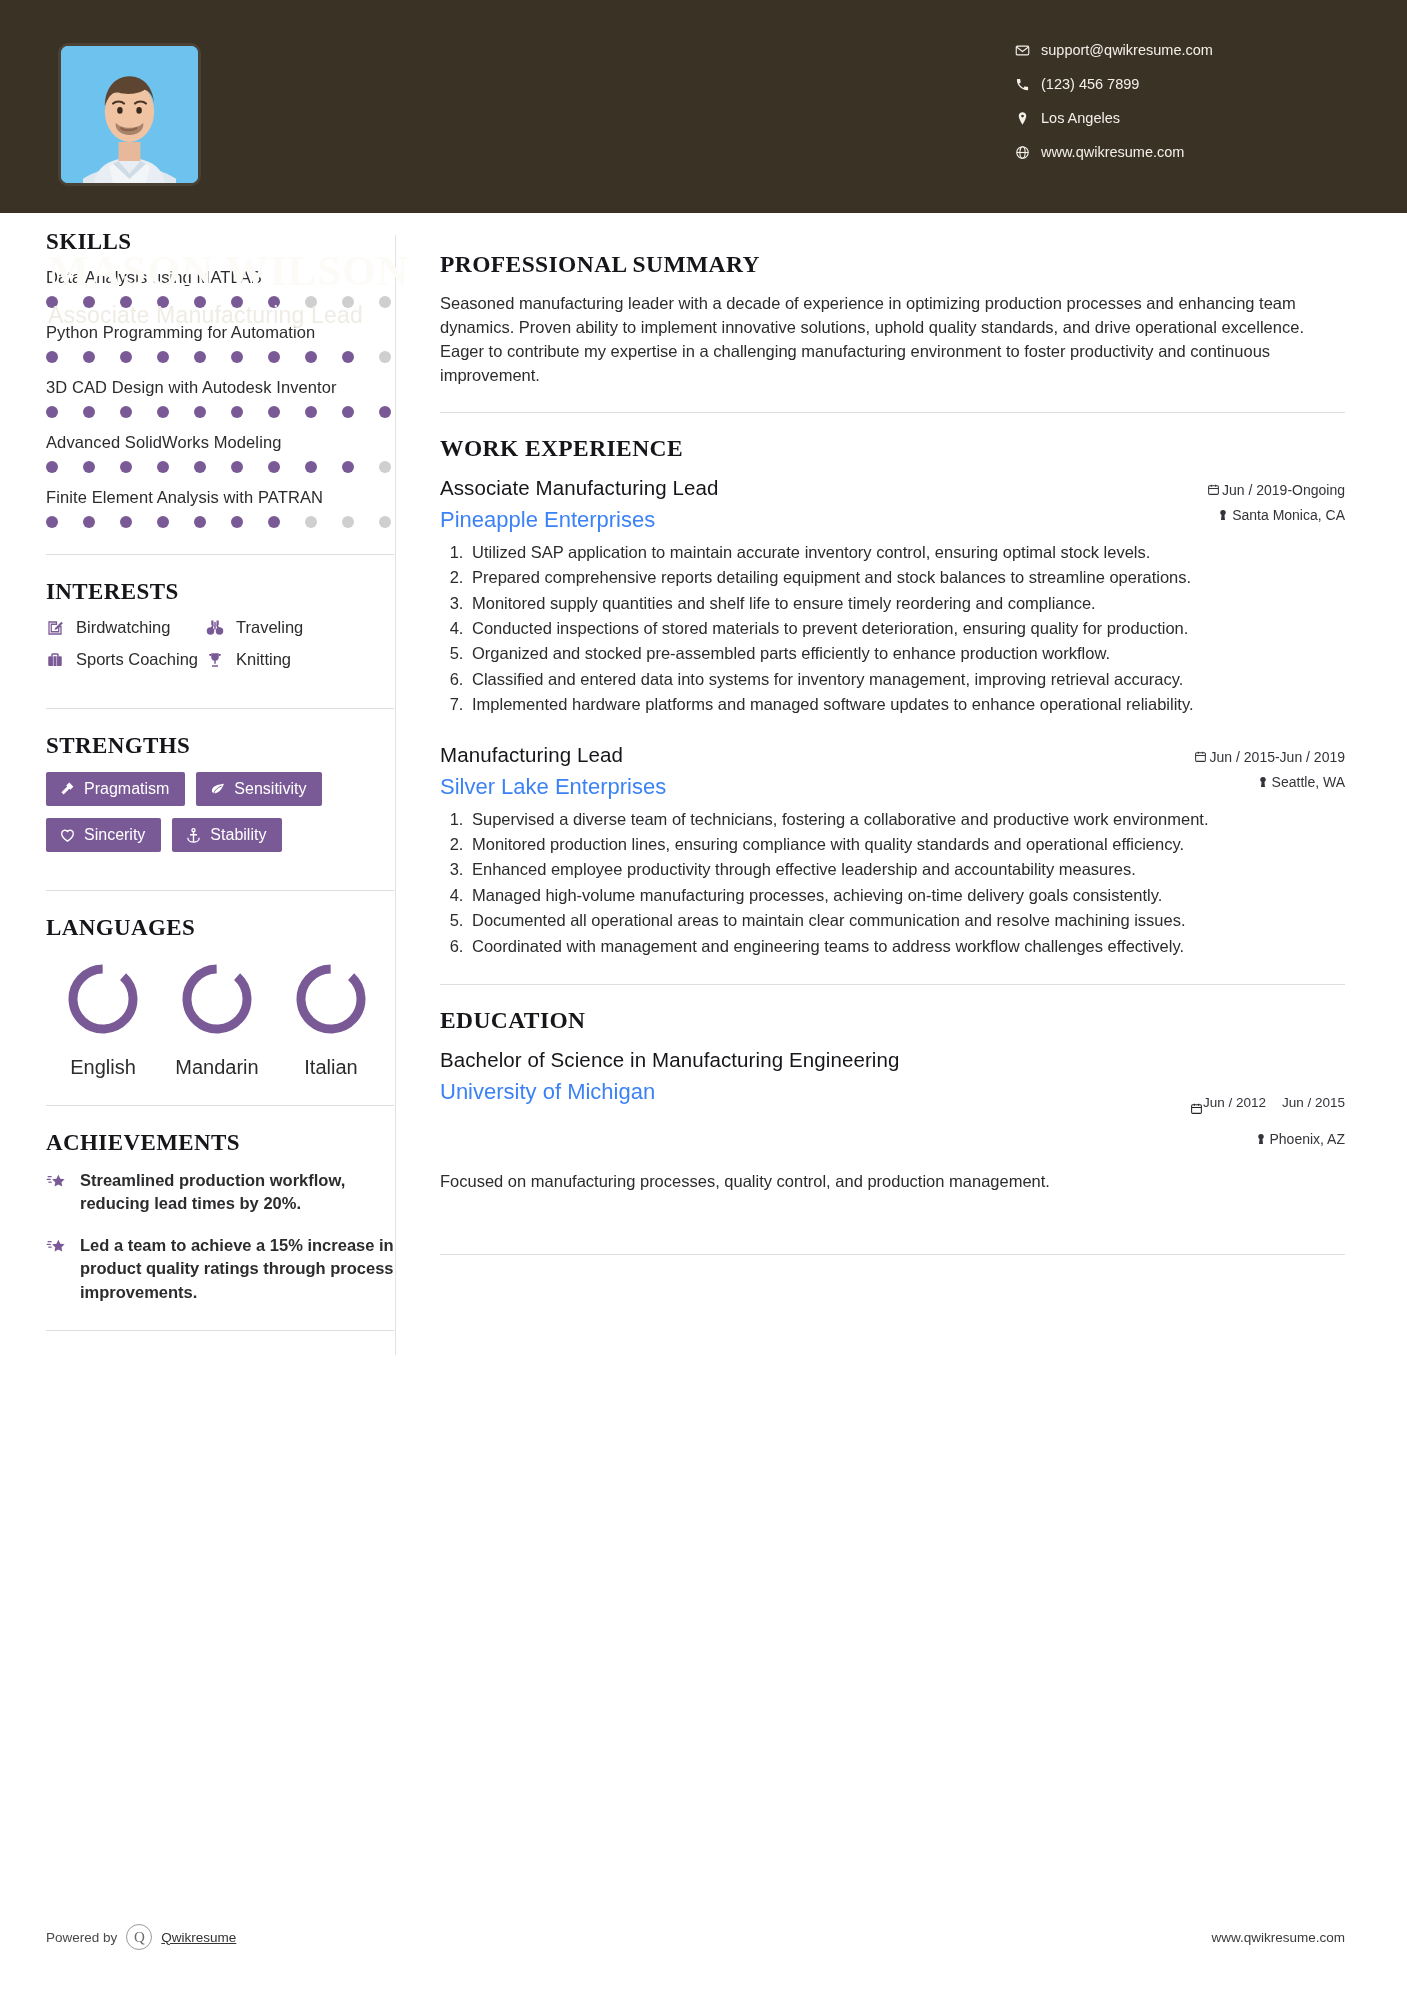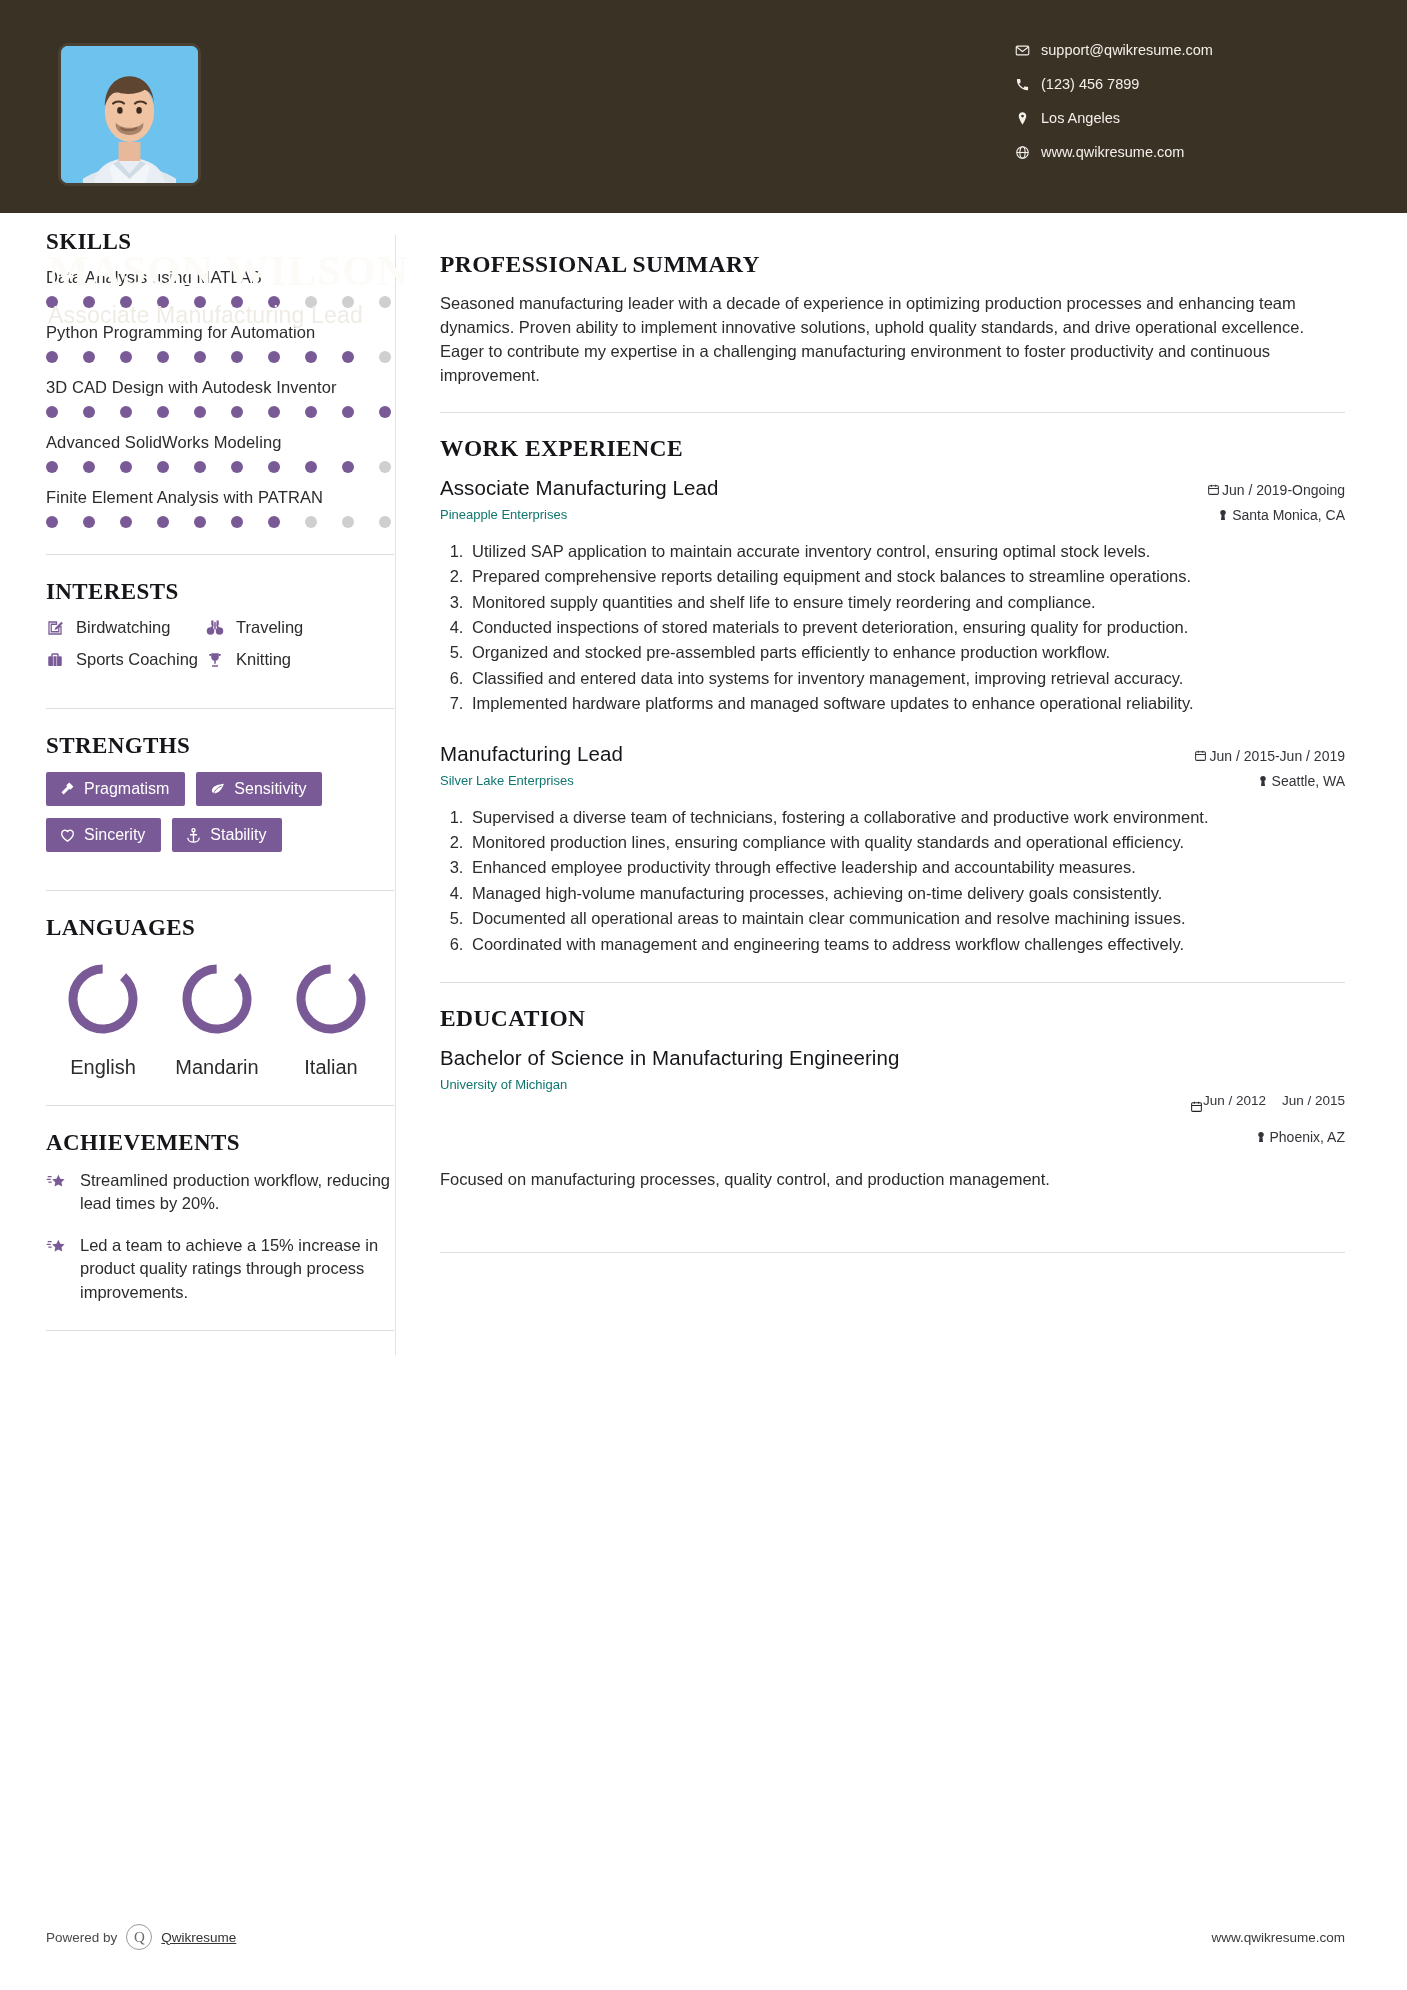--- a/index.html
+++ b/index.html
@@ -127,34 +127,34 @@
   .badge .bi { width: 25px; flex:none; display:flex; align-items:center; color:#fff; }
   .badge .bi svg { display:block; }
 
   
   .langs { display:flex; width: 352px; }
   .lang { width: 114px; text-align:center; }
   .ring { width: 78px; height: 78px; margin: 6px auto 0; }
   .lang-label { font-size: 20px; color:#2c2c2e; margin-top: 14px; }
 
   
-  .ach { display:flex; margin-bottom: 18px; width: 352px; }
+  .ach { display:flex; margin-bottom: 18px; width: 352px; font-weight: bold; }
   .ach .ai { width: 34px; flex:none; color:#7a5a96; padding-top: 2px; }
   .ach .ai svg { display:block; }
   .ach-text { font-size: 16.5px; line-height: 1.42; color:#2c2c2e; }
 
   
   .summary { font-size: 16.5px; line-height: 1.45; color:#2c2c2e; }
   .hr-r { height:1px; background:#dedede; margin: 24px 0 22px 0; }
 
   .job { margin-bottom: 26px; }
   .job-head { display:flex; justify-content: space-between; align-items: flex-start; }
   .job-left { flex: 1; }
   .job-role { font-size: 20.5px; color:#16161a; letter-spacing: .1px; }
-  .job-org { font-size: 13px; color:#0f766e; margin-top: 7px; }
+  .job-org { font-size: 22px; color:#3b82f6; margin-top: 7px; }
   .job-meta { text-align:right; flex:none; padding-top: 6px; }
   .meta-row { display:flex; align-items:center; justify-content:flex-end; font-size: 14px; color:#33333a; margin-bottom: 9px; white-space: nowrap; }
   .meta-row .mi { width: 18px; flex:none; display:flex; align-items:center; justify-content:center; color:#33333a; }
   .meta-row .mi svg { display:block; }
   .meta-stack { display:flex; align-items:flex-start; justify-content:flex-end;margin-top:41px; }
   .meta-stack .mi { margin-top: 6px; }
   .meta-dates { display:flex; gap: 16px; font-size:13.5px; line-height:1.25; color:#33333a; }
   .meta-dates span { display:block; text-align:left; }
 
   ol.bullets { margin: 8px 0 0 0; padding-left: 28px; }

